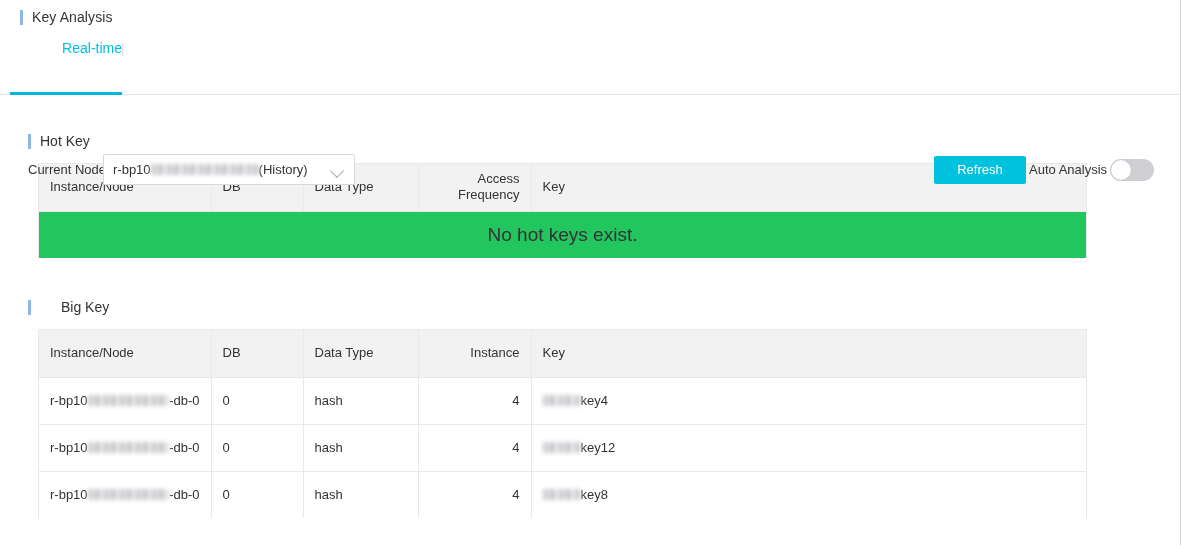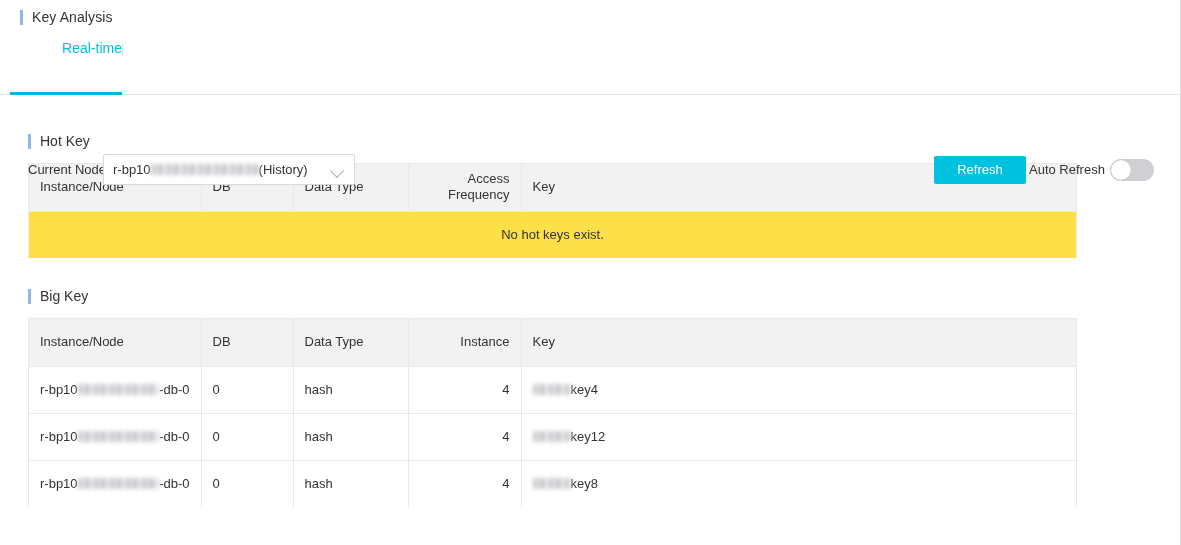--- a/index.html
+++ b/index.html
@@ -199,21 +199,21 @@
     align-items: center;
     padding-left: 28px;
   }
   .section-title {
     font-size: 14px;
     color: #333333;
   }
 
   
   .table-block {
-    margin-left: 28px;
+    margin-left: 38px;
     width: 1049px;
     border: 1px solid #e9e9e9;
     border-bottom: none;
     box-sizing: border-box;
   }
   table.grid {
     width: 100%;
     border-collapse: collapse;
     table-layout: fixed;
     font-size: 13px;
@@ -240,33 +240,33 @@
     box-sizing: border-box;
     color: #333333;
     vertical-align: middle;
     white-space: nowrap;
     overflow: hidden;
   }
   table.grid tbody td:last-child { border-right: none; }
   table.grid tbody td.num { text-align: right; }
   .empty-cell {
     height: 95px;
-    background: #fde047;
+    background: #22c55e;
     color: #888a8f;
     text-align: center;
-    font-size: 13px;
+    font-size: 19px;
     border-top: 1px solid #e9e9e9;
     vertical-align: middle;
   }
   .cellflex { display: flex; align-items: center; }
 
   .hotkey-block { margin-top: 8px; }
   .bigkey-block { margin-top: 8px; }
   .hotkey-title { margin-top: 3px; height: 28px; }
-  .bigkey-title { margin-top: 24px; height: 28px; }
+  .bigkey-title { margin-top: 35px; height: 28px; gap: 21px; }
 </style>
 </head>
 <body>
 
 <div id="app">
 
   <div class="page-title-row">
     <span class="accent-bar"></span>
     <span class="page-title">Key Analysis</span>
   </div>
@@ -287,21 +287,21 @@
       <span class="node-select-value">
         <span>r-bp10</span>
           <span class="redact" id="node-redact" style="width:108px;height:11px;"></span>
           <span>(History)</span>
       </span>
       <span class="chevron"></span>
     </div>
 
     <button class="refresh-btn">Refresh</button>
 
-    <div class="auto-refresh-label">Auto Refresh</div>
+    <div class="auto-refresh-label">Auto Analysis</div>
     <div class="toggle">
       <div class="toggle-knob"></div>
     </div>
   </div>
 
   <div class="section-title-row hotkey-title">
     <span class="accent-bar"></span>
     <span class="section-title">Hot Key</span>
   </div>
 

